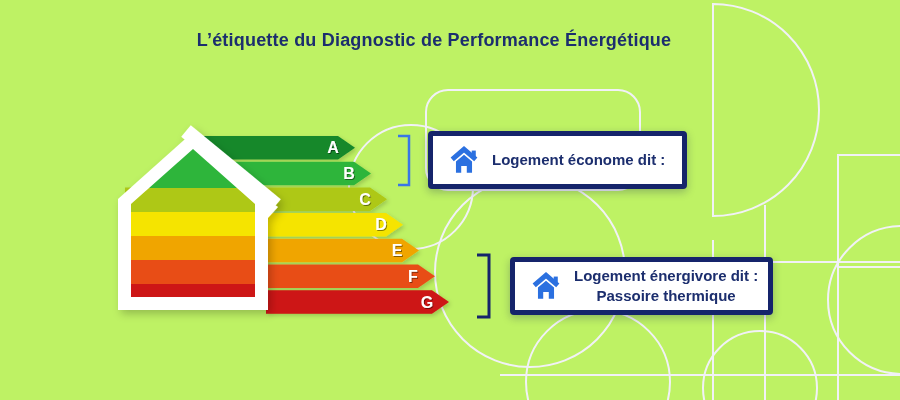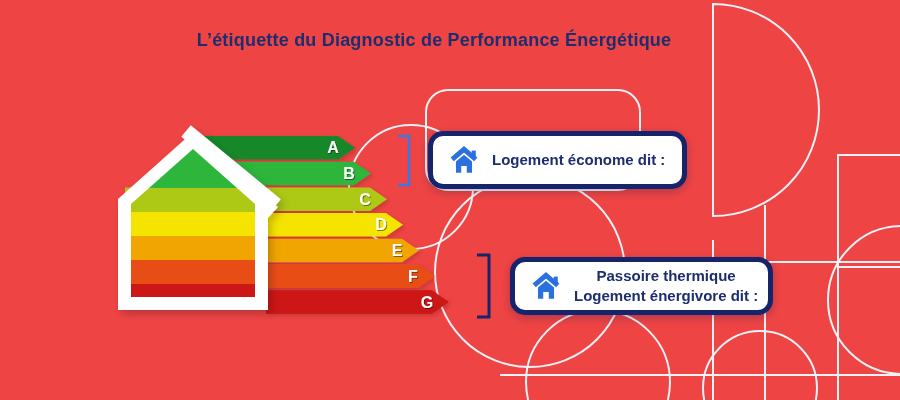--- a/index.html
+++ b/index.html
@@ -2,34 +2,34 @@
 <html><head>
 <meta charset="utf-8">
 <style>
   html,body{margin:0;padding:0;}
   body{
     width:900px;height:400px;overflow:hidden;background:#ffffff;
     font-family:"Liberation Sans", sans-serif;
     --navy:#15246b; --text-navy:#1c2e6e; --icon-blue:#2b70e0;
     --bracket-top:#3a76e6; --bracket-bottom:#15246b;
   }
-  .stage{position:relative;width:900px;height:400px;background:#ef4444;}
+  .stage{position:relative;width:900px;height:400px;background:#bef264;}
   .bg-svg{position:absolute;left:0;top:0;}
   .deco{stroke:#f1f1f6;fill:none;stroke-width:2;}
   .page-title{
     position:absolute;top:30px;left:16px;width:836px;text-align:center;
     font-size:18px;font-weight:700;color:var(--text-navy);letter-spacing:.2px;
   }
   .label-svg{position:absolute;left:100px;top:118px;}
   .arrow-letter{
     font-family:"Liberation Sans", sans-serif;font-size:16px;font-weight:700;fill:#fff;
   }
   .callout{
     position:absolute;box-sizing:border-box;display:flex;align-items:center;gap:13px;
-    background:#fff;border:5px solid var(--navy);border-radius:15px;
+    background:#fff;border:5px solid var(--navy);border-radius:4px;
     box-shadow:0 3px 8px rgba(18,28,84,.28);padding:0 14px 0 16px;
   }
   .callout .txt{
     font-size:15px;font-weight:700;color:var(--text-navy);line-height:1.32;white-space:nowrap;
   }
   .callout .txt span{display:block;}
   #callout-0{left:428px;top:131px;width:259px;height:58px;}
   #callout-1{left:510px;top:257px;width:263px;height:58px;}
   #callout-1 .txt{text-align:center;}
   .home-icon{color:var(--icon-blue);flex:0 0 auto;}
@@ -123,18 +123,18 @@
     </div>
   </div>
 
   <div class="callout" id="callout-1">
     <svg class="home-icon" width="30" height="28" viewBox="0 0 28 26">
       <path d="M3 12.5 L14 3 L25 12.5" fill="none" stroke="currentColor" stroke-width="4.6"></path>
       <rect x="21.2" y="4.2" width="3.8" height="5.6" fill="currentColor"></rect>
       <path d="M6.5 14.5 L14 8 L21.5 14.5 V25 H16.6 V18.6 H11.4 V25 H6.5 Z" fill="currentColor"></path>
     </svg>
     <div class="txt">
+      <span>Logement énergivore dit :</span>
       <span>Passoire thermique</span>
-      <span>Logement énergivore dit :</span>
     </div>
   </div>
 
 </div>
 
 </body></html>

